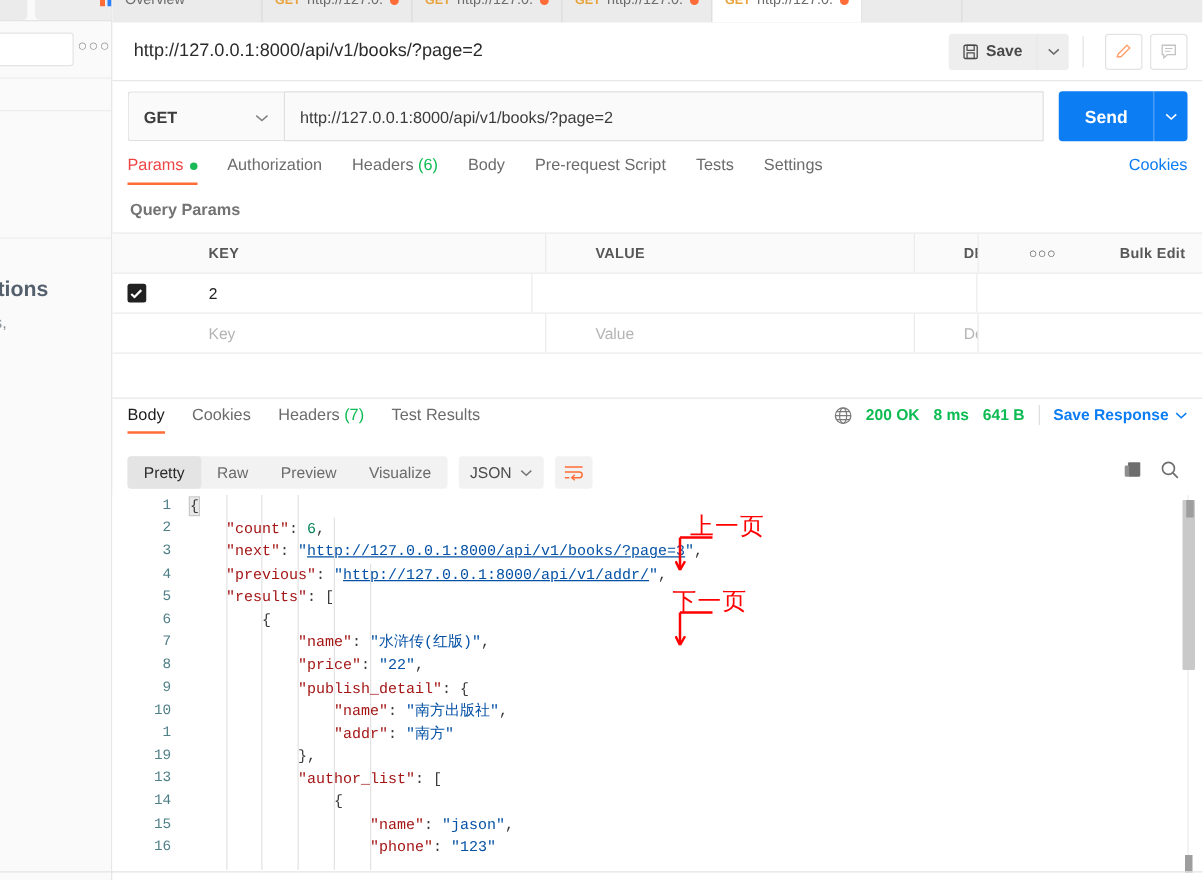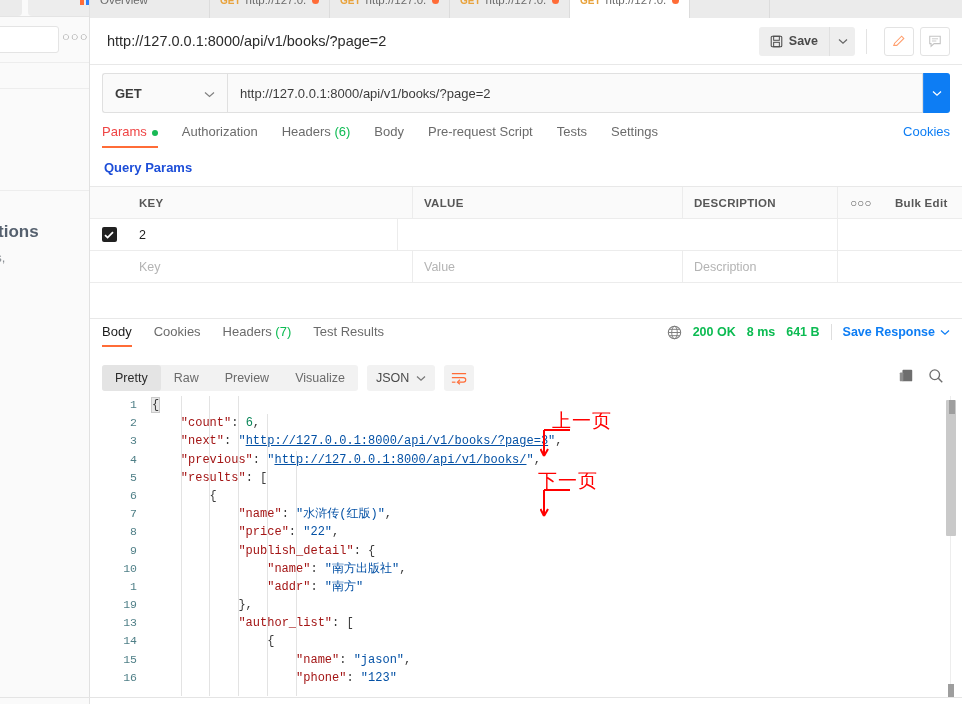--- a/index.html
+++ b/index.html
@@ -165,29 +165,29 @@
   .rqtab .pdot {
     display:inline-block; width:6px; height:6px; border-radius:50%;
     background:#19b955; margin-left:5px; vertical-align: middle;
   }
   #cookieslink {
     margin-left: auto; font-size: 13px; color: #0d7df4;
   }
 
   #queryparams {
     position: absolute; left: 0; top: 160px; width: 872px;
-    padding-left: 14px; font-size: 13px; color: #1d4ed8; font-weight: bold;
+    padding-left: 14px; font-size: 13px; color: #737373; font-weight: bold;
   }
 
   
   #ptable {
     position: absolute; left: 0; top: 186px; width: 872px;
     border-top: 1px solid #e8e8e8;
   }
-  .ptr { display: flex; height: 32px; border-bottom: 1px solid #ececec; }
+  .ptr { display: flex; height: 32px; border-bottom: 1px solid #ececec; gap: 28px; }
   .ptr.head { background: #fafafa; }
   .pcell { display:flex; align-items:center; padding: 0 11px; font-size: 12.5px;
            border-right: 1px solid #ececec; overflow:hidden; white-space:nowrap; }
   .c-chk { width: 38px; justify-content: center; border-right: none; }
   .c-key { width: 285px; }
   .c-val { width: 270px; }
   .c-desc { flex: 1; }
   .c-more { width: 46px; justify-content: center; border-right: none; color:#9a9a9a; letter-spacing:1px; }
   .c-bulk { width: 78px; border-right: none; color: #2b2b2b; font-weight: bold; }
   .ptr.head .pcell { color: #575757; font-weight: bold; font-size: 11.5px; letter-spacing: .3px; }
@@ -404,20 +404,23 @@
       <div id="methodbox">
         <span>GET</span>
         <span class="cv">
           <svg width="11" height="7" viewBox="0 0 11 7">
             <path d="M1 1.5 L5.5 5.4 L10 1.5" fill="none" stroke="#808080" stroke-width="1.2"></path>
           </svg>
         </span>
       </div>
       <div id="urlbox">
         <span>http://127.0.0.1:8000/api/v1/books/?page=2</span>
+      </div>
+      <div id="sendbtn">
+        <span>Send</span>
       </div>
       <div id="sendcaret">
         <svg width="10" height="7" viewBox="0 0 10 7">
           <path d="M1 1.5 L5 5.2 L9 1.5" fill="none" stroke="#fff" stroke-width="1.3"></path>
         </svg>
       </div>
     </div>
 
     <div id="reqtabs">
         <div class="rqtab sel"><span>Params</span><span class="pdot"></span></div>
@@ -550,21 +553,21 @@
           <div class="lnum">19</div>
           <div class="lnum">13</div>
           <div class="lnum">14</div>
           <div class="lnum">15</div>
           <div class="lnum">16</div>
         </div>
       <div id="codearea">
           <div class="cline"><span class="p brkt">{</span></div>
           <div class="cline">    <span class="k">"count"</span><span class="p">: </span><span class="n">6</span><span class="p">,</span></div>
           <div class="cline">    <span class="k">"next"</span><span class="p">: </span><span class="s">"</span><span class="lnk">http://127.0.0.1:8000/api/v1/books/?page=3</span><span class="s">"</span><span class="p">,</span></div>
-          <div class="cline">    <span class="k">"previous"</span><span class="p">: </span><span class="s">"</span><span class="lnk">http://127.0.0.1:8000/api/v1/books/</span><span class="s">"</span><span class="p">,</span></div>
+          <div class="cline">    <span class="k">"previous"</span><span class="p">: </span><span class="s">"</span><span class="lnk">http://127.0.0.1:8000/api/v1/addr/</span><span class="s">"</span><span class="p">,</span></div>
           <div class="cline">    <span class="k">"results"</span><span class="p">: [</span></div>
           <div class="cline">        <span class="p">{</span></div>
           <div class="cline">            <span class="k">"name"</span><span class="p">: </span><span class="s">"水浒传(红版)"</span><span class="p">,</span></div>
           <div class="cline">            <span class="k">"price"</span><span class="p">: </span><span class="s">"22"</span><span class="p">,</span></div>
           <div class="cline">            <span class="k">"publish_detail"</span><span class="p">: {</span></div>
           <div class="cline">                <span class="k">"name"</span><span class="p">: </span><span class="s">"南方出版社"</span><span class="p">,</span></div>
           <div class="cline">                <span class="k">"addr"</span><span class="p">: </span><span class="s">"南方"</span></div>
           <div class="cline">            <span class="p">},</span></div>
           <div class="cline">            <span class="k">"author_list"</span><span class="p">: [</span></div>
           <div class="cline">                <span class="p">{</span></div>

